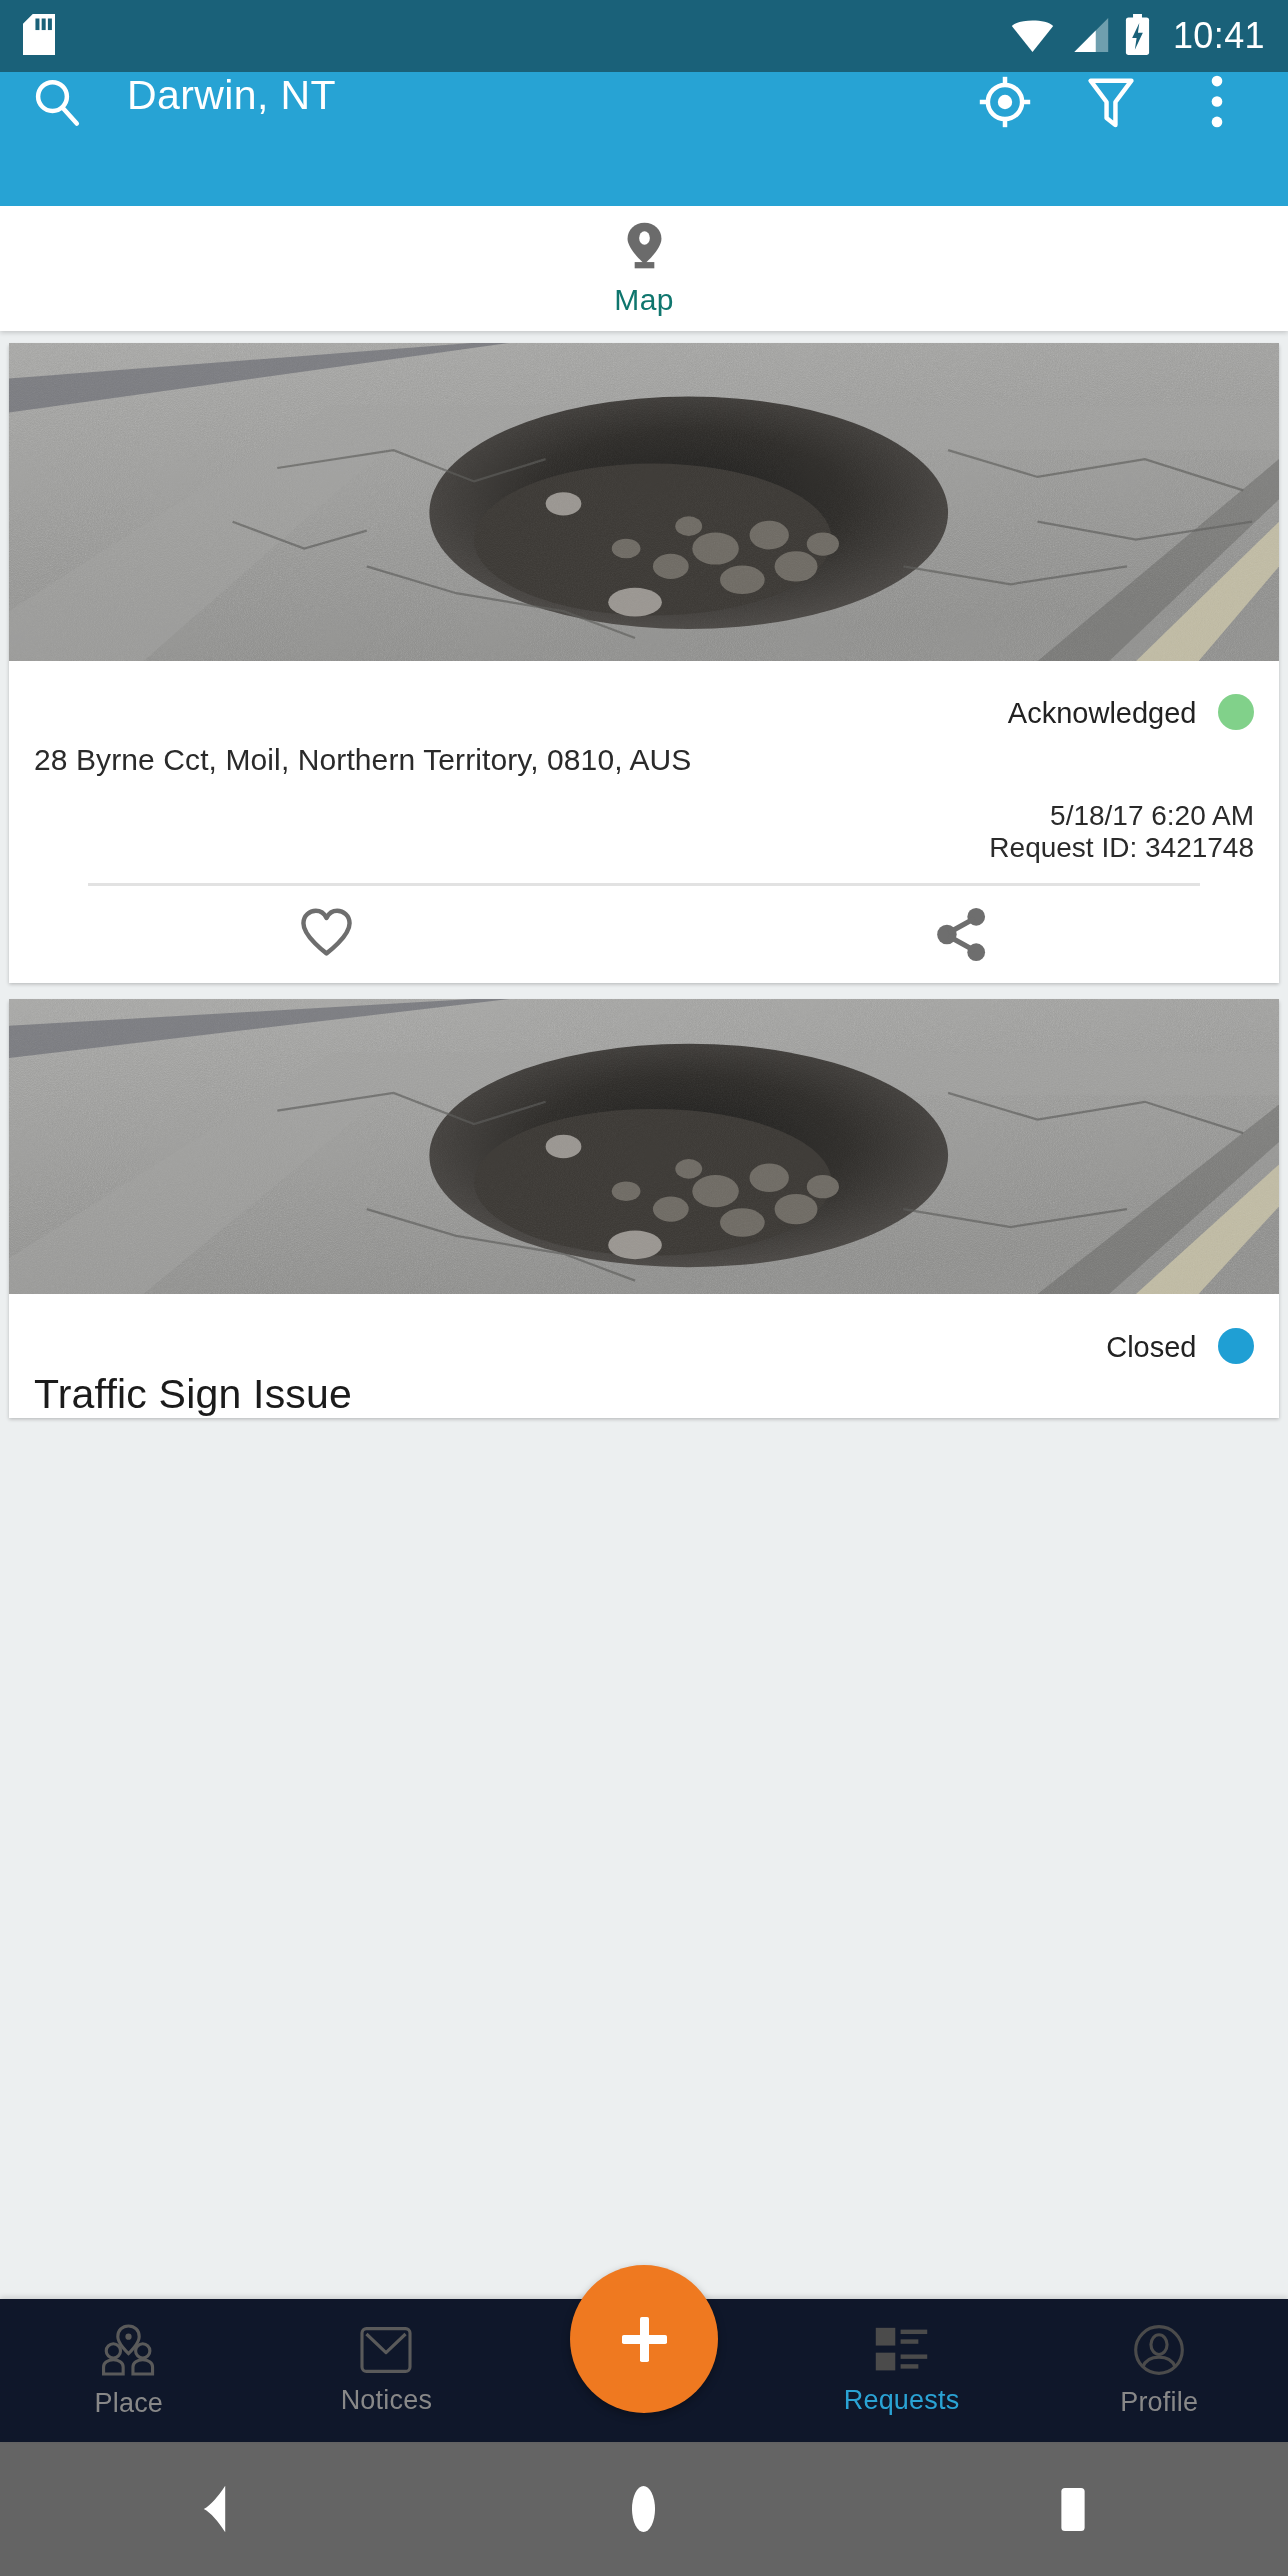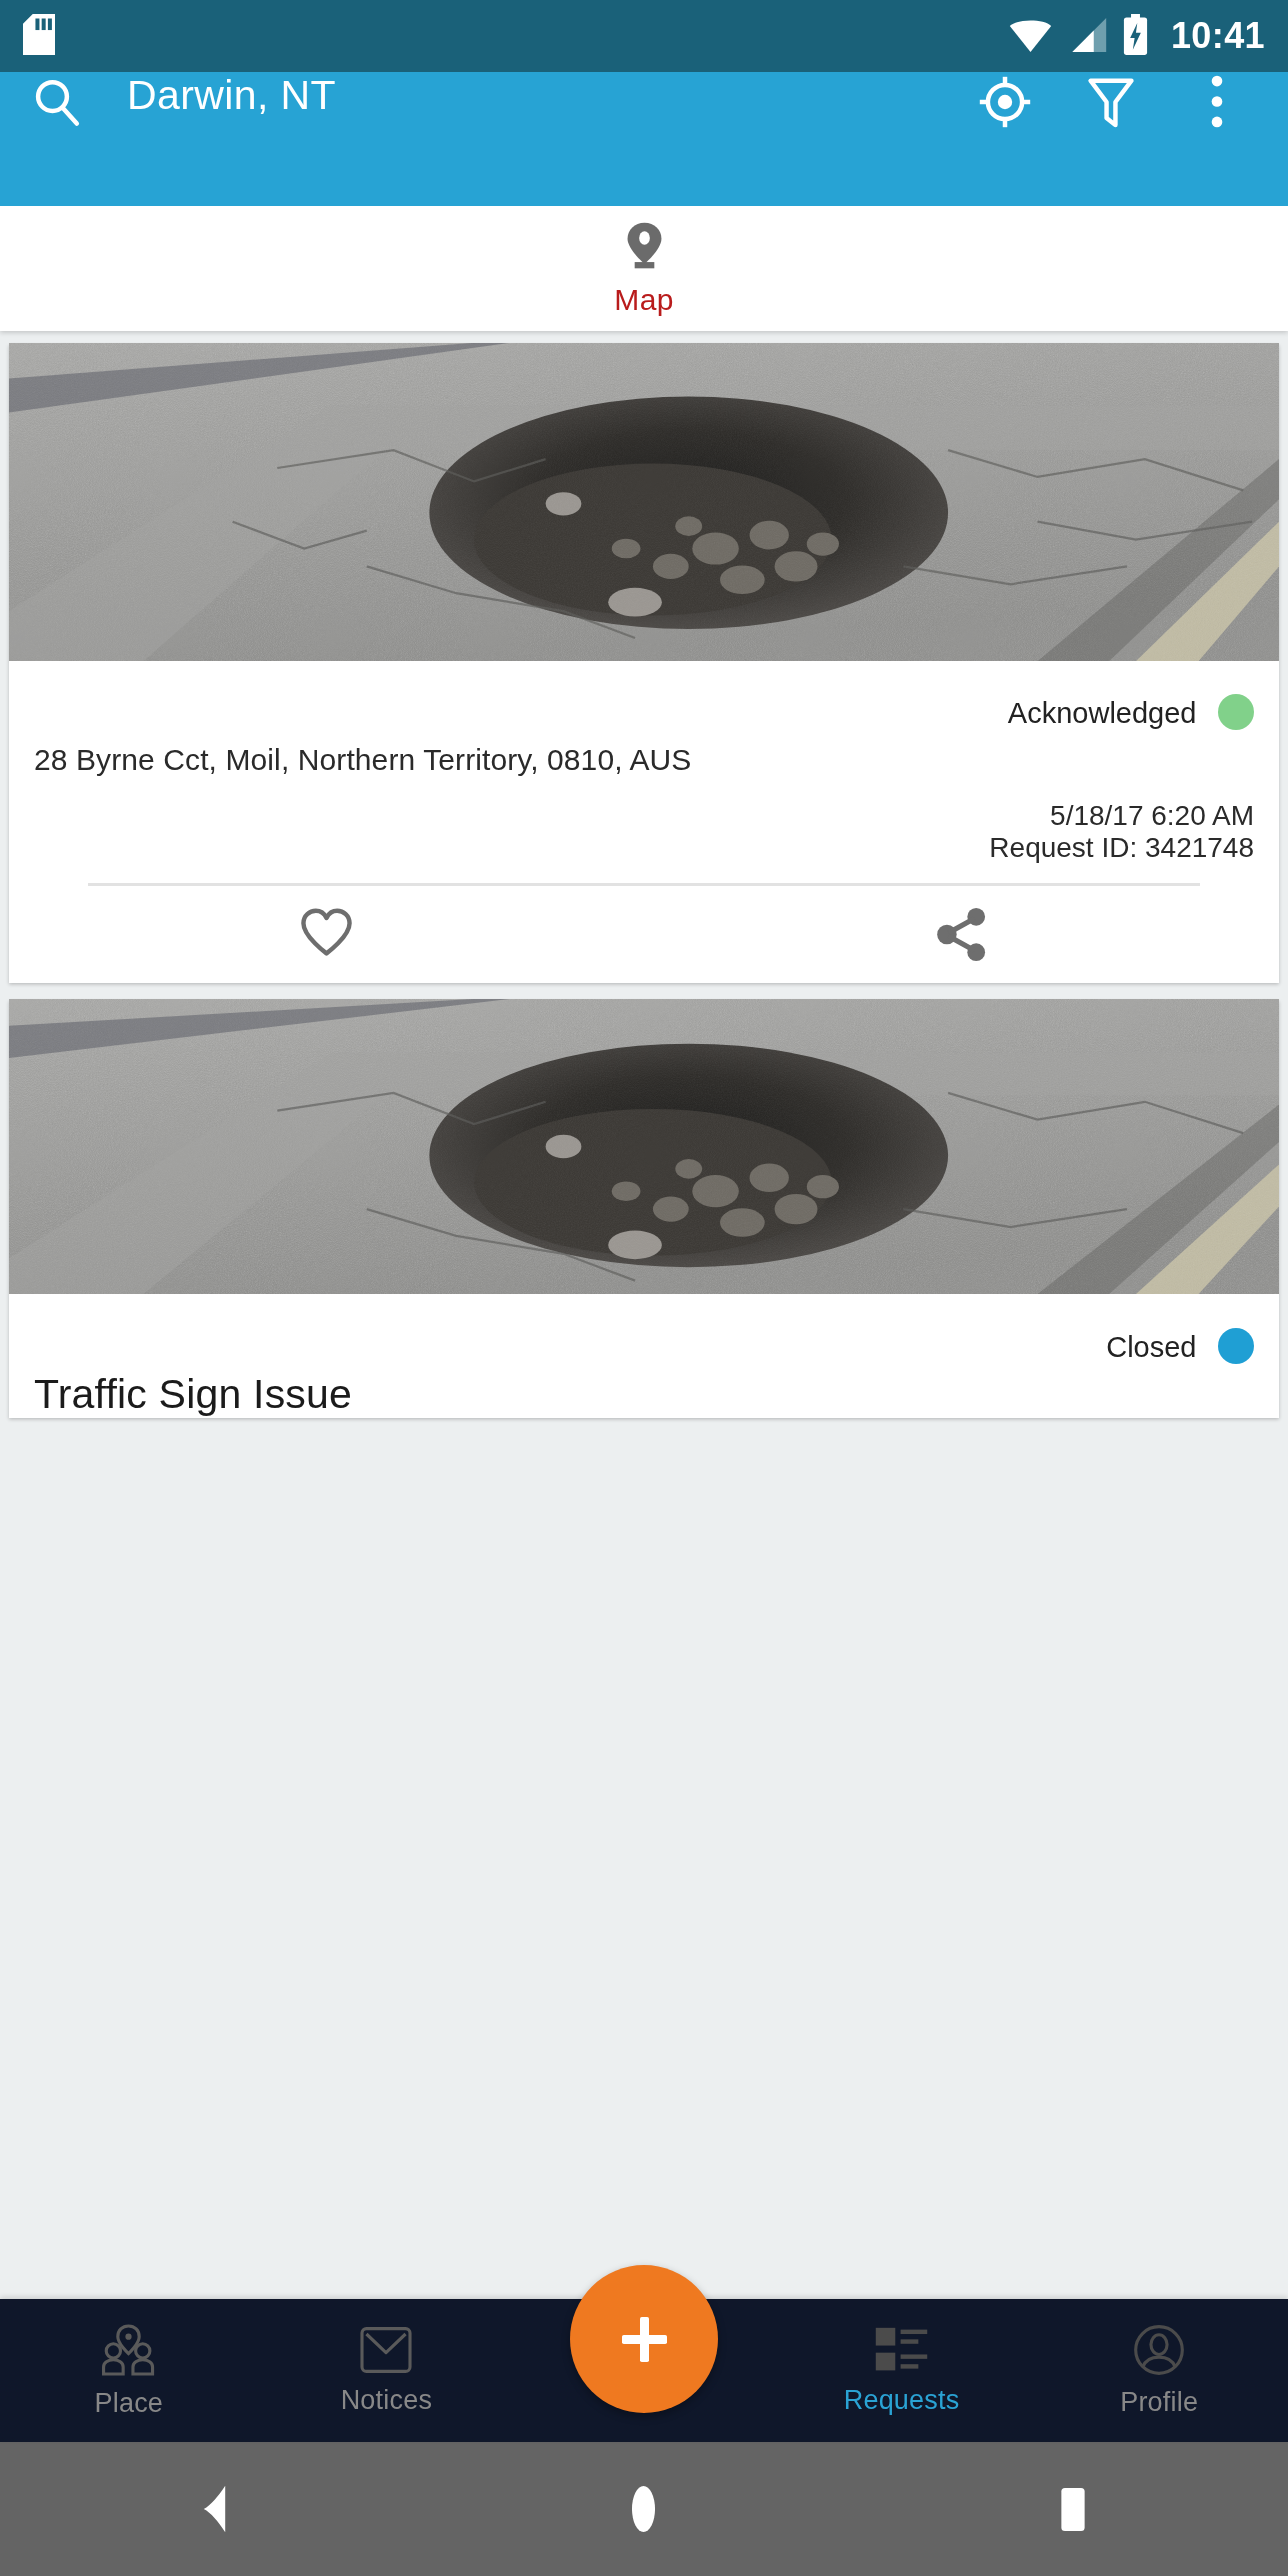--- a/index.html
+++ b/index.html
@@ -11,42 +11,42 @@
   }
   #app { position:relative; width:1288px; height:2576px; display:flex; flex-direction:column; }
 
   
   .statusbar {
     height:72px; background:#1a6179; flex:0 0 72px;
     display:flex; align-items:center; padding:0 23px; color:#fff;
   }
   .sb-left { display:flex; align-items:center; gap:9px; }
   .sb-right { margin-left:auto; display:flex; align-items:center; gap:14.3px; }
-  .sb-clock { font-size:36px; font-weight:700; letter-spacing:0.4px; margin-left:7.2px; }
+  .sb-clock { font-size:36px; font-weight:400; letter-spacing:0.4px; margin-left:7.2px; }
 
   
   .appbar {
     height:134px; flex:0 0 134px; background:#27a3d4;
     display:flex; align-items:flex-start; padding:0 27px; color:#fff;
     position:relative; z-index:6;
   }
   .appbar-title { font-size:41px; font-weight:400; margin-left:41px; letter-spacing:0.4px; }
   .appbar-actions { margin-left:auto; display:flex; align-items:center; gap:47px; padding-right:14.3px; }
   .ab-btn { width:59px; height:59px; display:flex; align-items:center; justify-content:center; cursor:pointer; }
 
   
   .tabs {
     height:125px; flex:0 0 125px; background:#fff; display:flex;
     position:relative; z-index:5; box-shadow:0 1.8px 4.5px rgba(0,0,0,0.16);
   }
   .tab {
     flex:1; display:flex; flex-direction:column; align-items:center;
     justify-content:center; gap:9px; cursor:pointer; position:relative;
   }
-  .tab-label { font-size:30px; color:#b91c1c; letter-spacing:0.3px; }
+  .tab-label { font-size:30px; color:#0f766e; letter-spacing:0.3px; }
   .tab-indicator { position:absolute; left:0; right:0; bottom:0; height:9.8px; background:#f08522; }
 
   
   .content { flex:1 1 auto; background:#eceff0; overflow:hidden; padding-top:11.6px; position:relative; }
 
   .card {
     background:#ffffff; margin:0 9px 16px 9px;
     box-shadow:0 1.8px 3.6px rgba(0,0,0,0.22);
     overflow:hidden;
   }

